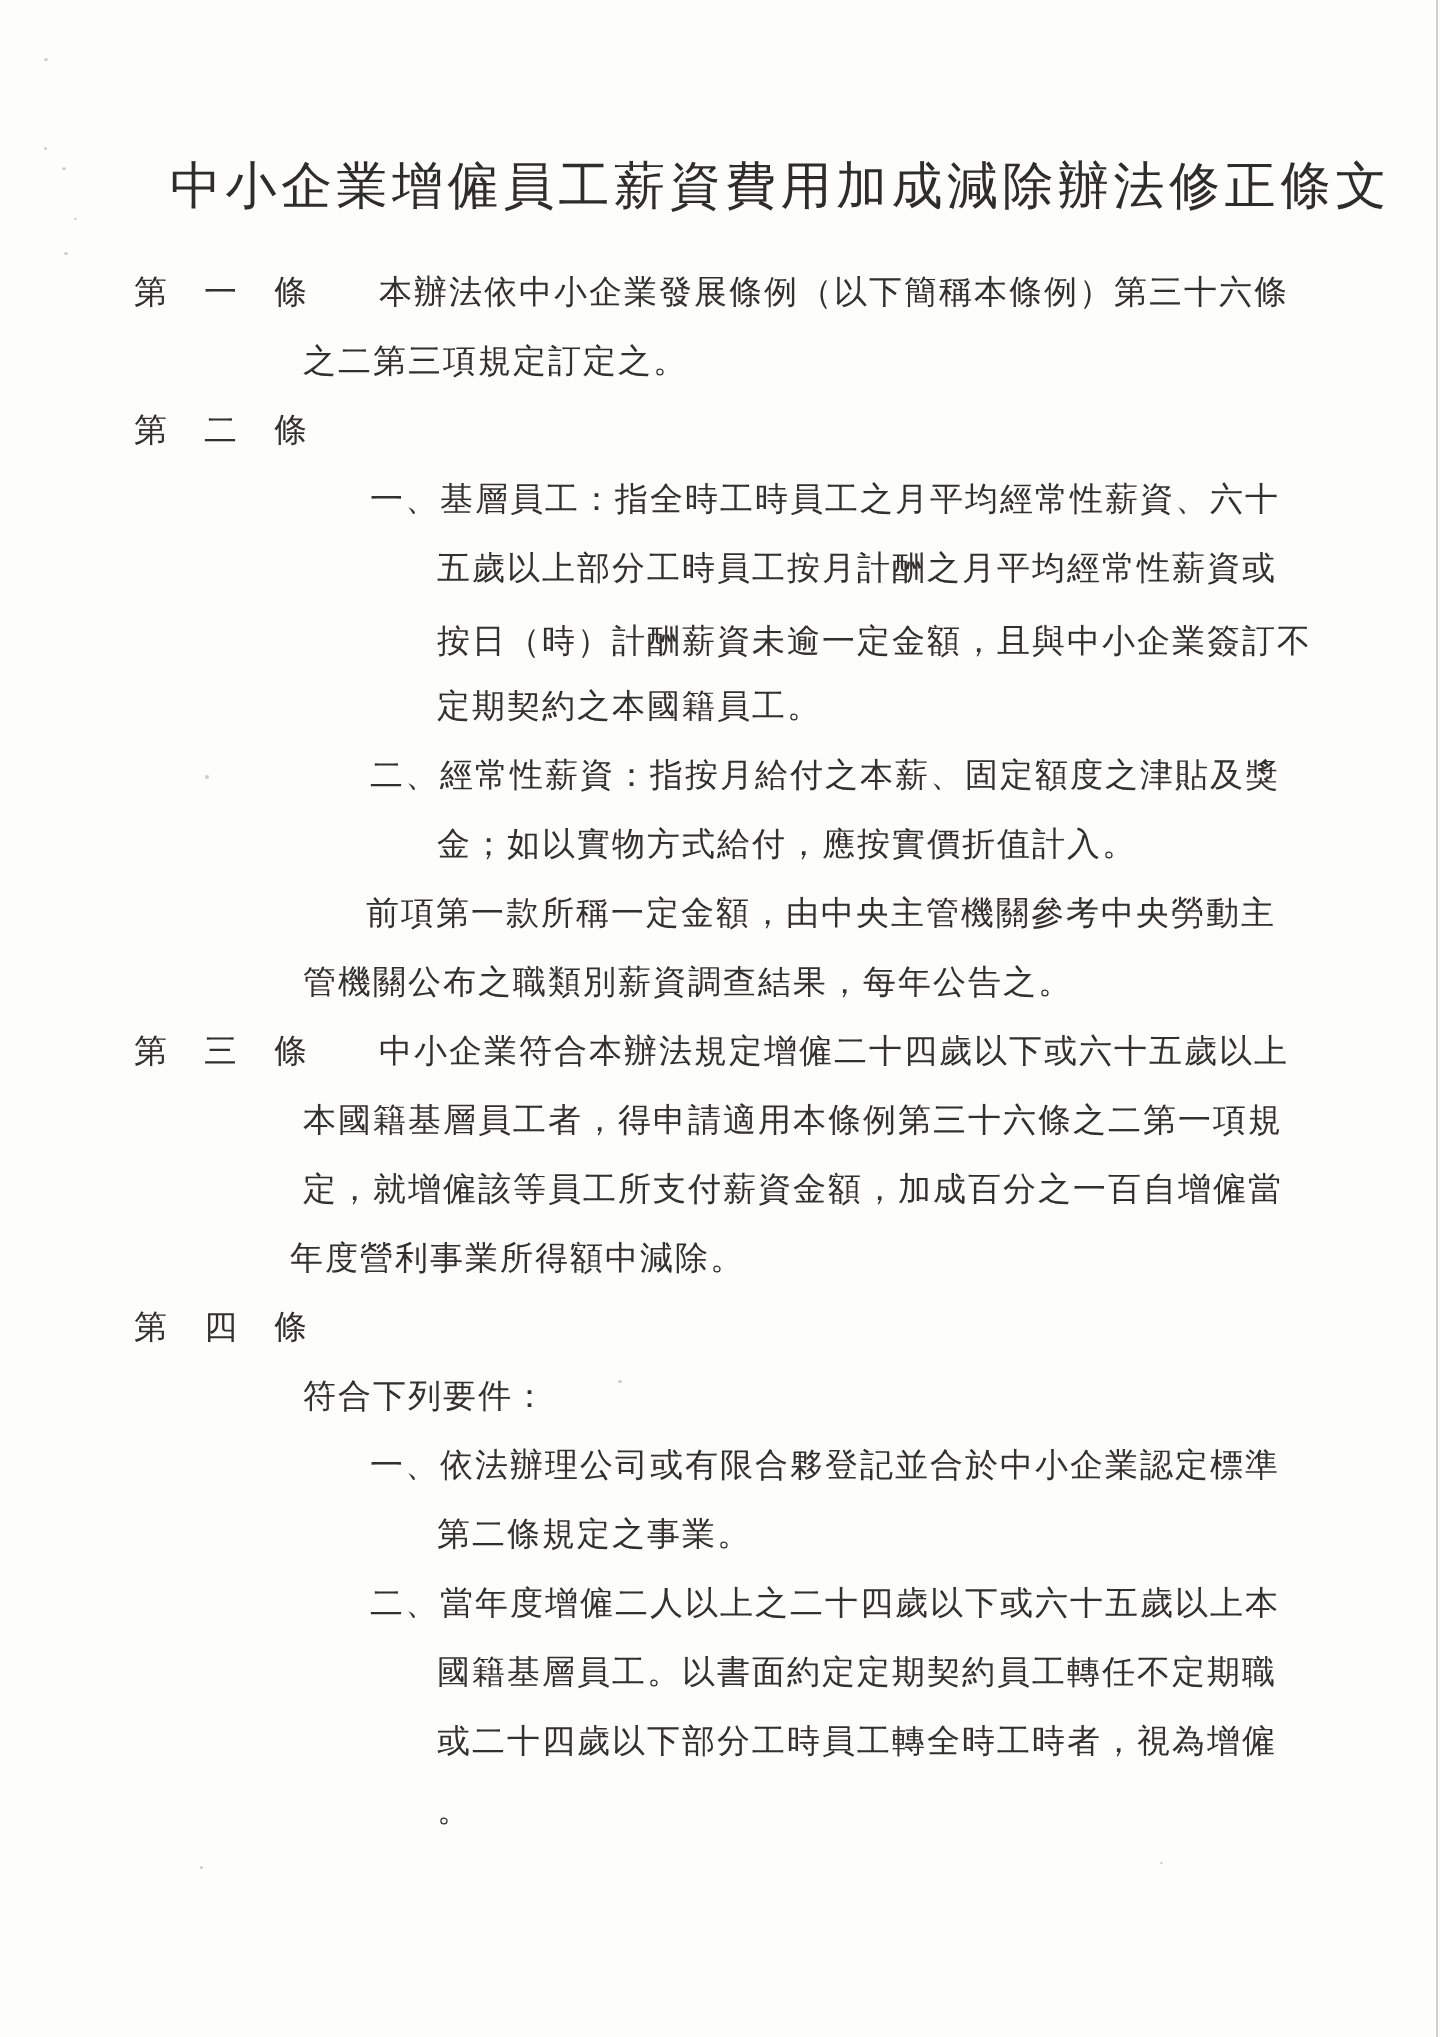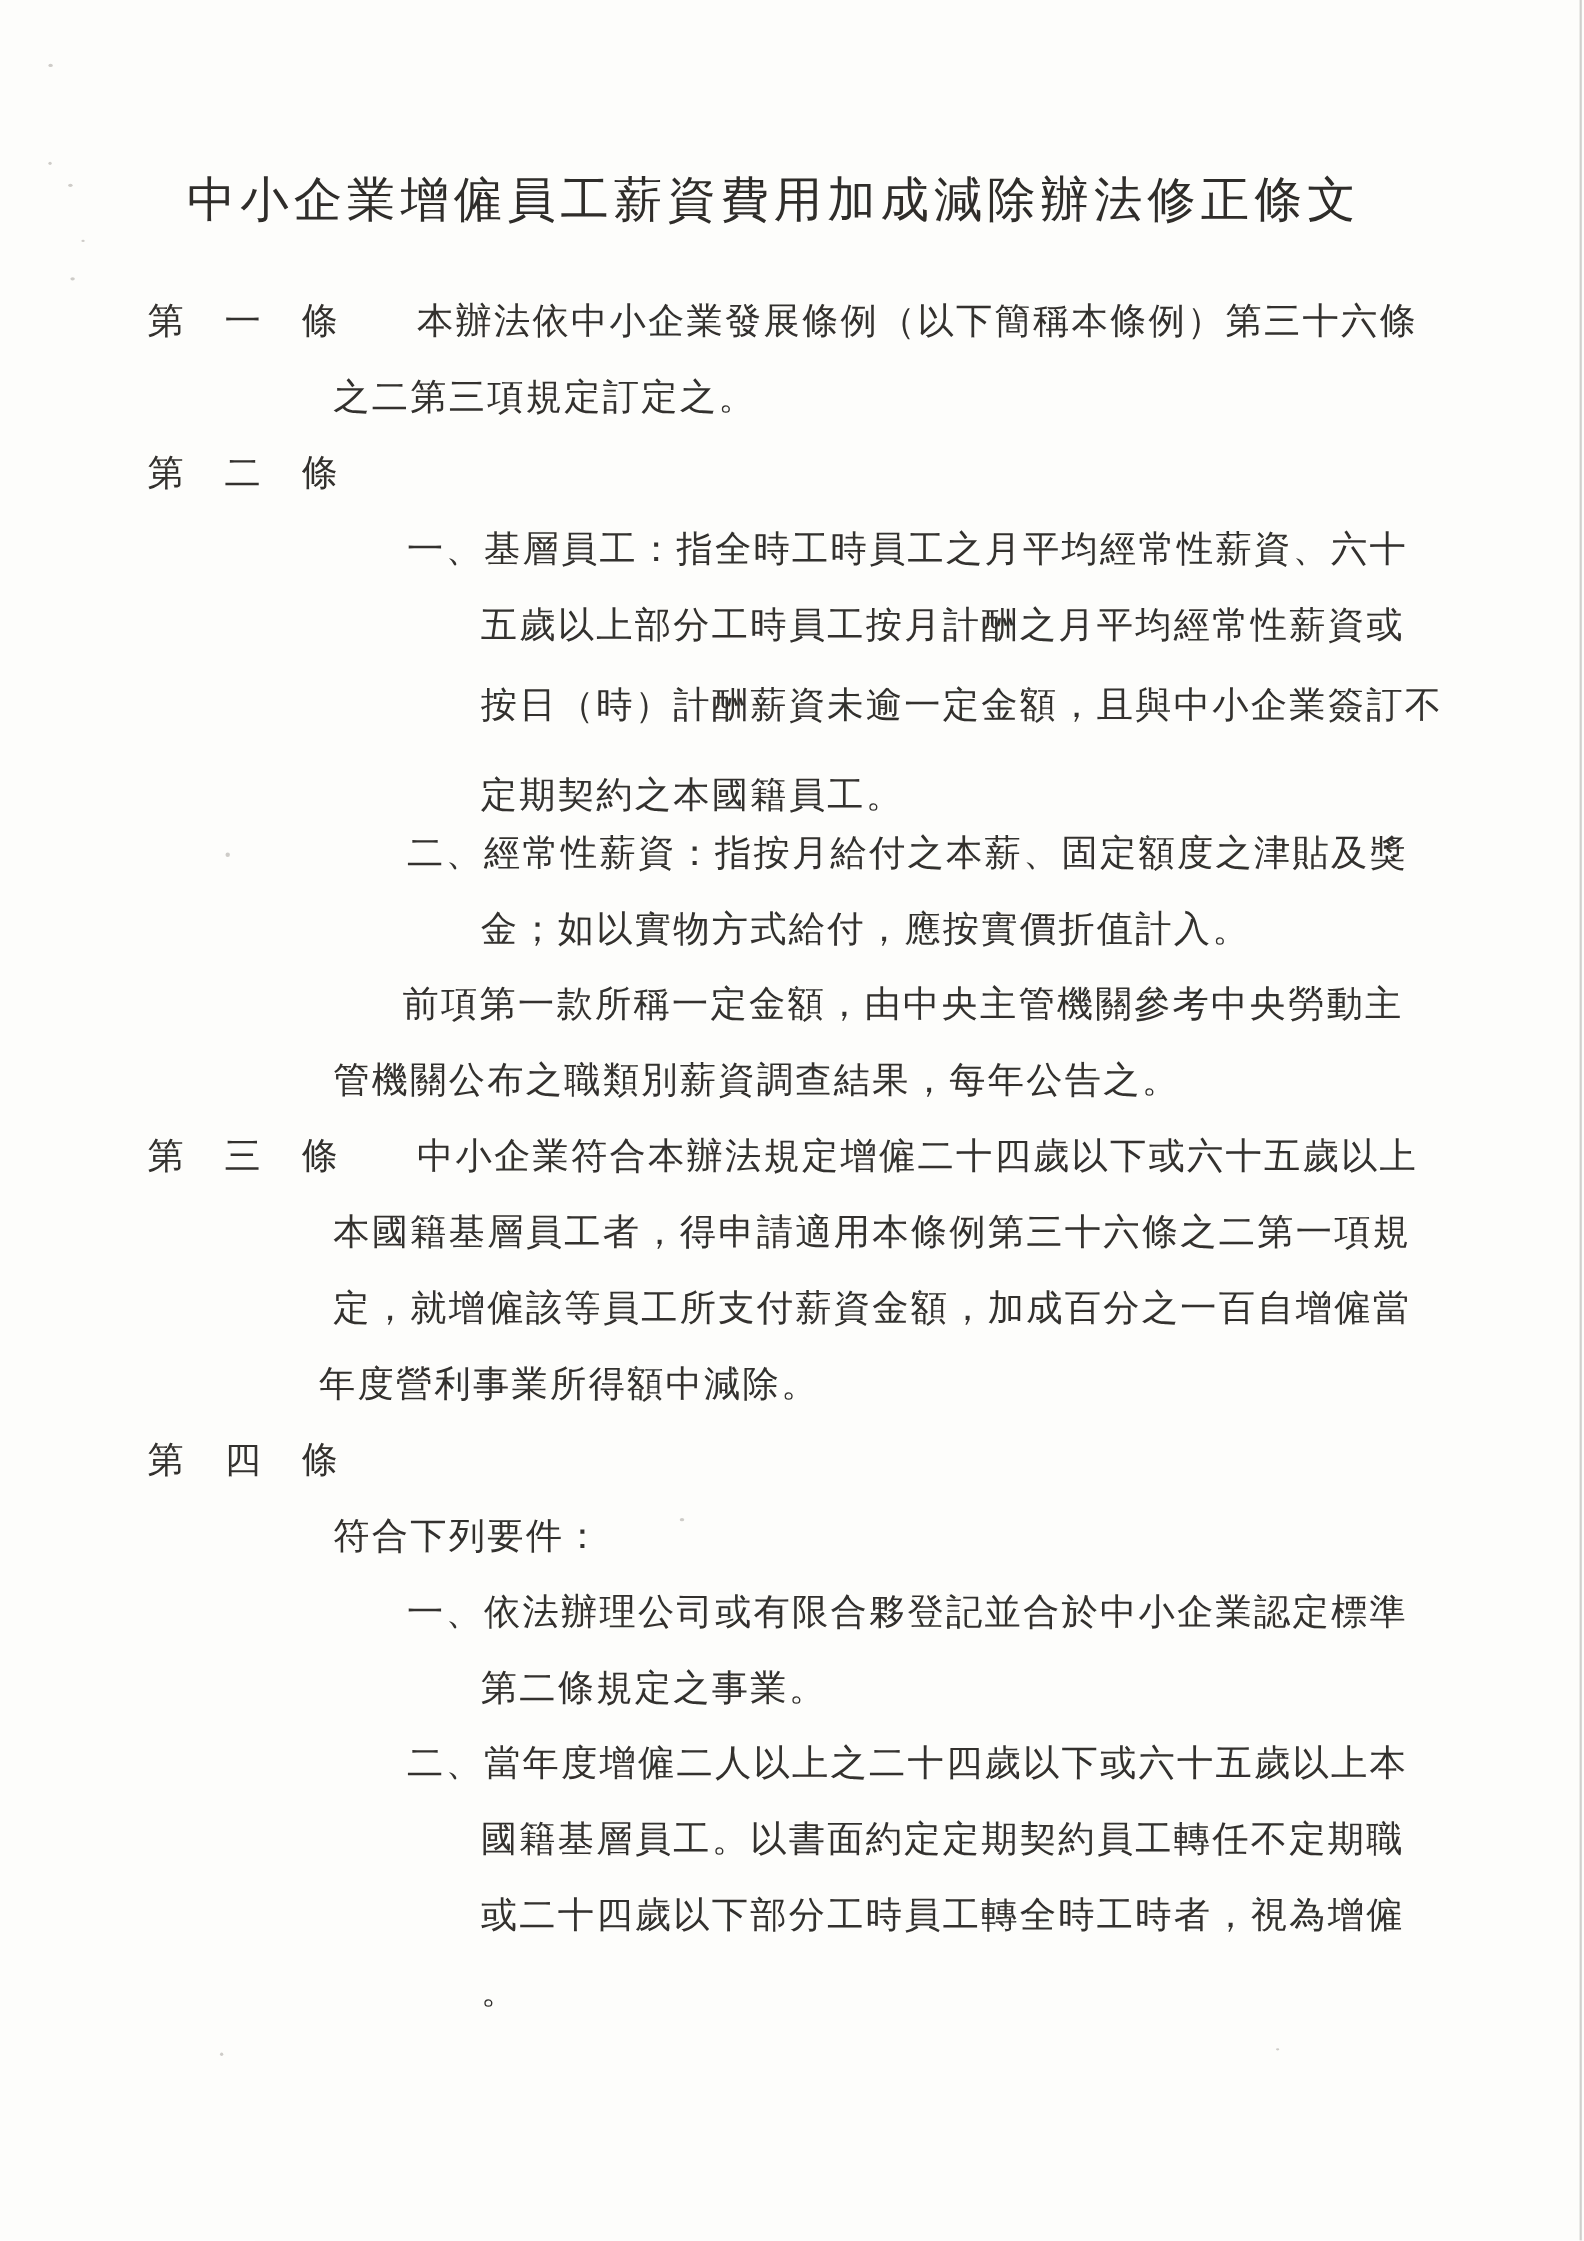--- a/index.html
+++ b/index.html
@@ -25,21 +25,21 @@
     width: 2px;
     height: 100%;
     background: #cfcfcc;
   }
   
   .doc-title {
     position: absolute;
     top: 152px;
     left: 170px;
     margin: 0;
-    font-size: 44px;
+    font-size: 51px;
     font-weight: normal;
     letter-spacing: 4.5px;
     white-space: nowrap;
     color: #2f2d2a;
   }
   
   .line {
     position: absolute;
     left: 0;
     width: 100%;
@@ -87,21 +87,21 @@
       <div class="line" style="top: 480px;">
         <span class="line-text" style="left: 370px;">一、基層員工：指全時工時員工之月平均經常性薪資、六十</span>
       </div>
       <div class="line" style="top: 549px;">
         <span class="line-text" style="left: 437px;">五歲以上部分工時員工按月計酬之月平均經常性薪資或</span>
       </div>
       <div class="line" style="top: 622px; text-decoration: underline;">
         <span class="line-text" style="left: 437px;">按日（時）計酬薪資未逾一定金額，且與中小企業簽訂不</span>
       </div>
       <div class="line" style="top: 687px;">
-        <span class="line-text" style="left: 437px; margin-top: 17px;">定期契約之本國籍員工。</span>
+        <span class="line-text" style="left: 437px;">定期契約之本國籍員工。</span>
       </div>
       <div class="line" style="top: 756px;">
         <span class="line-text" style="left: 370px;">二、經常性薪資：指按月給付之本薪、固定額度之津貼及獎</span>
       </div>
       <div class="line" style="top: 825px;">
         <span class="line-text" style="left: 437px;">金；如以實物方式給付，應按實價折值計入。</span>
       </div>
       <div class="line" style="top: 894px;">
         <span class="line-text" style="left: 366px;">前項第一款所稱一定金額，由中央主管機關參考中央勞動主</span>
       </div>

